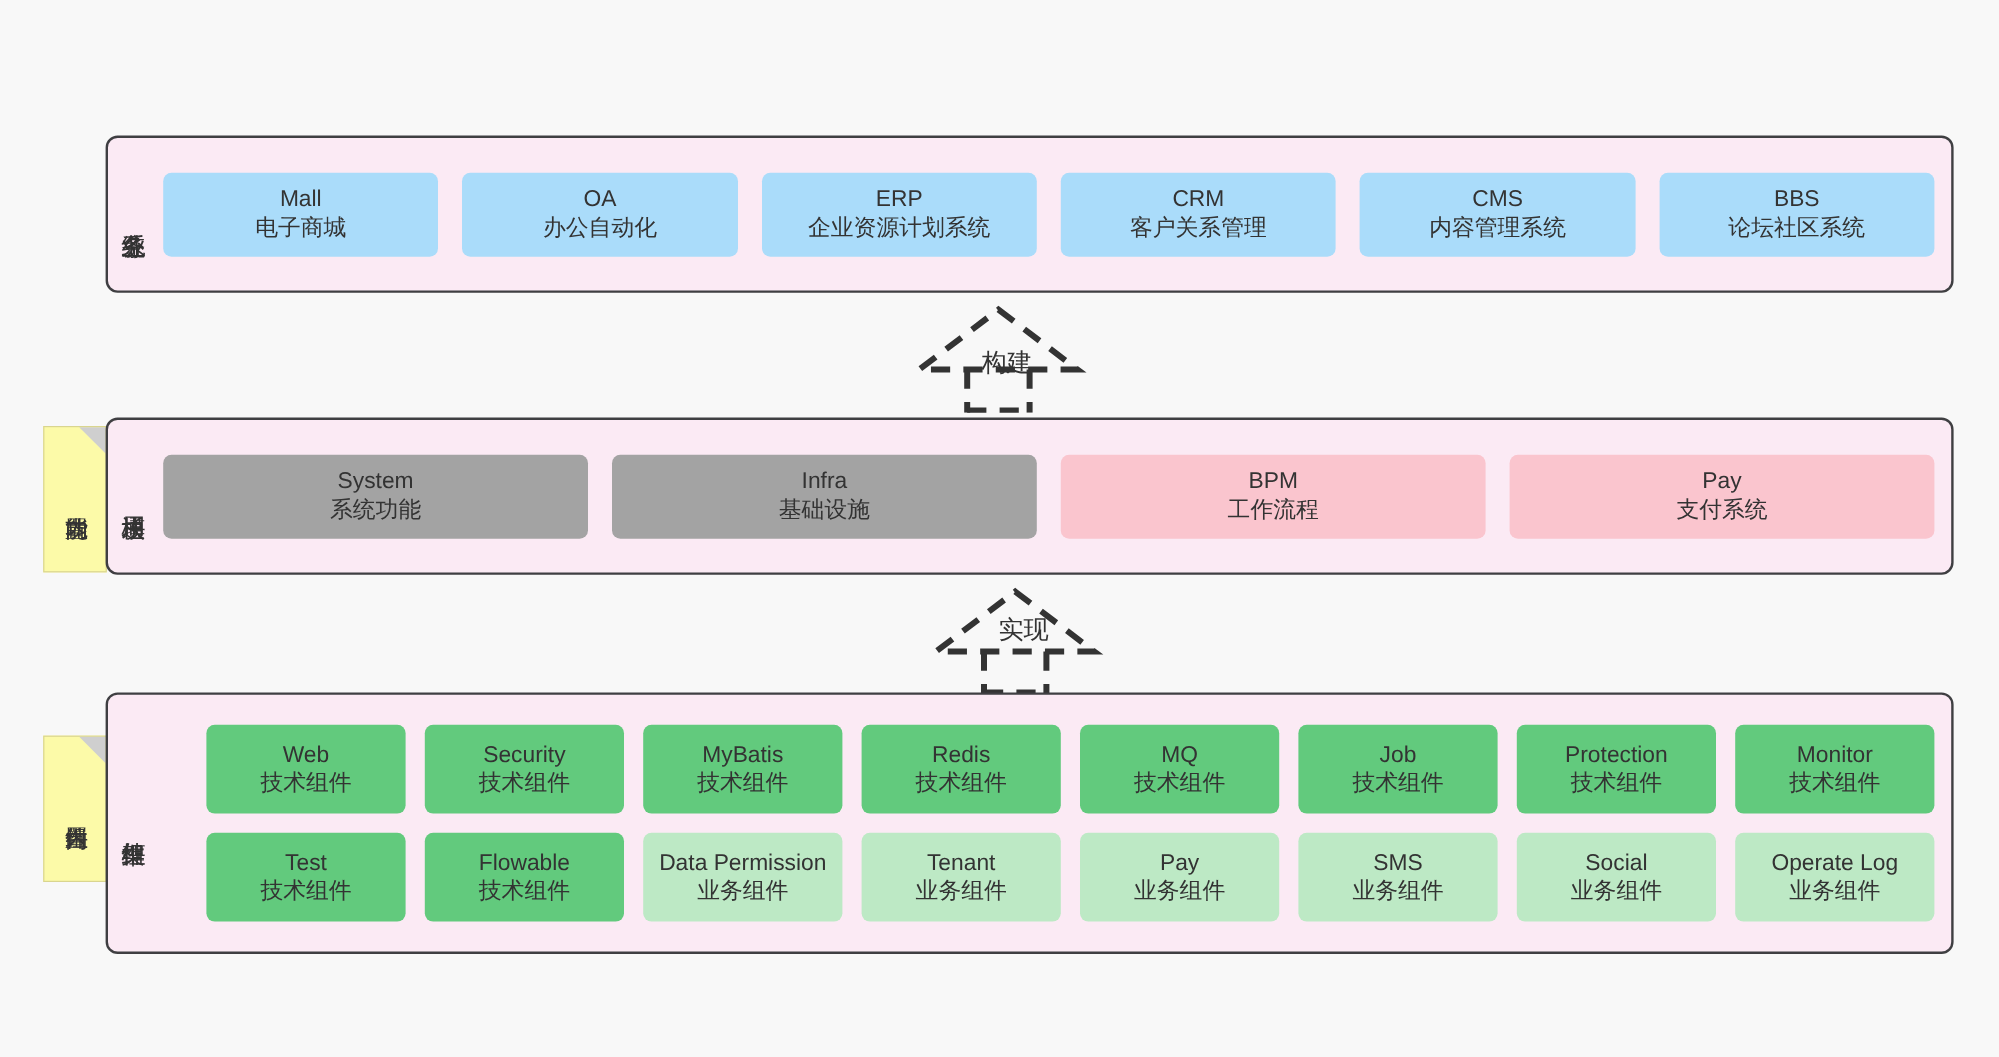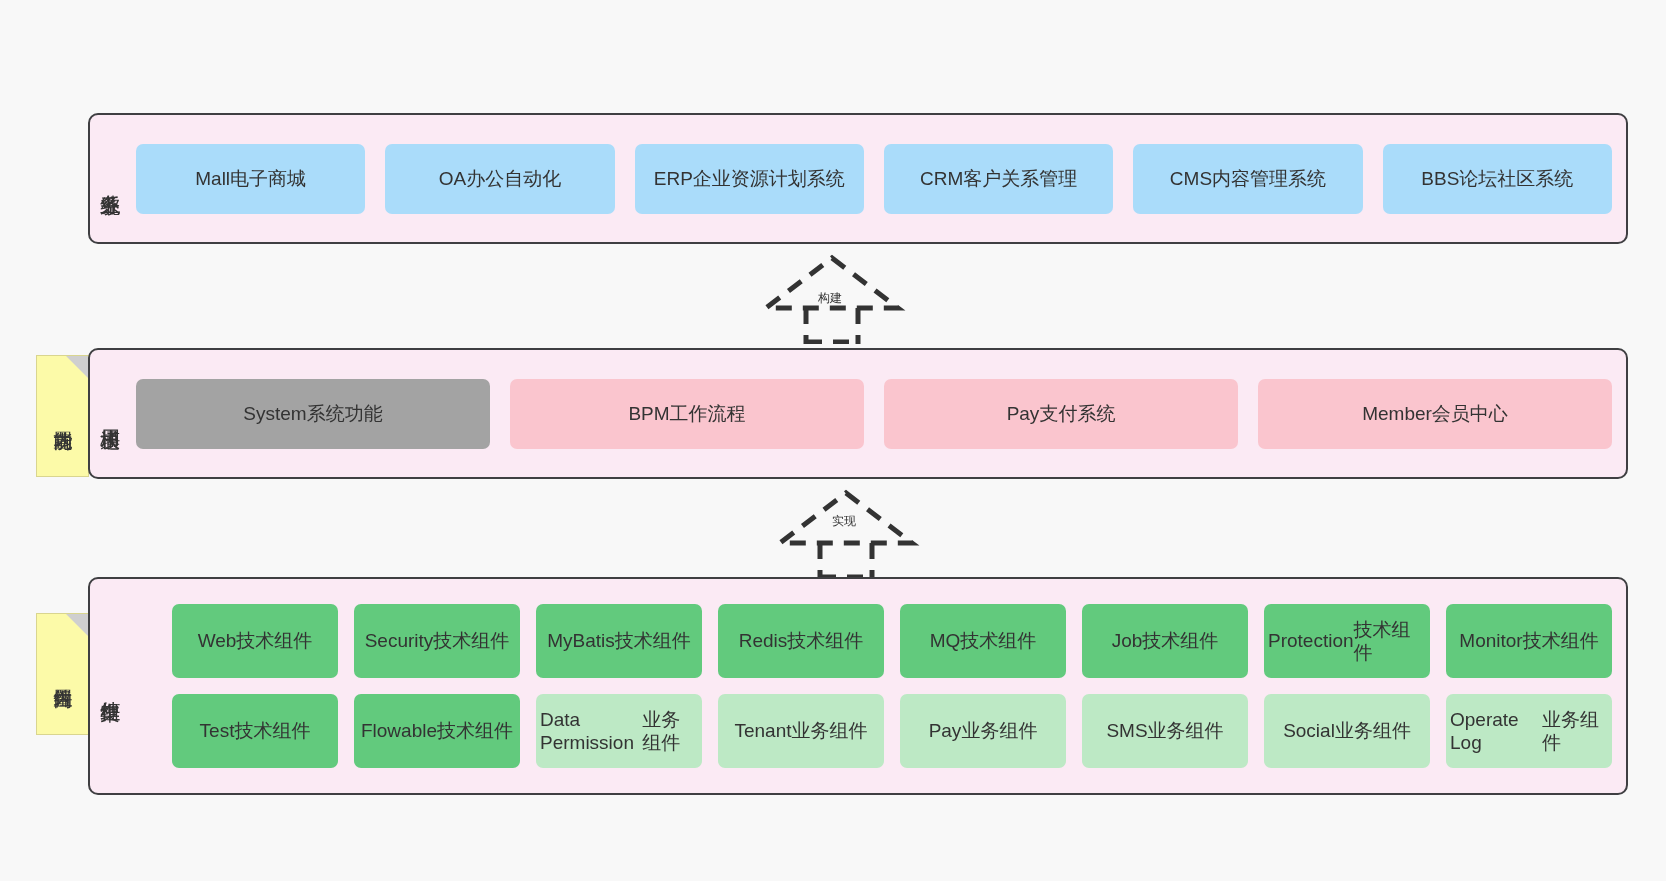--- a/index.html
+++ b/index.html
@@ -64,21 +64,21 @@
   }
   .row + .row {
     margin-top: 16px;
   }
 
   
   .card {
     flex: 1 1 0;
     border-radius: 7px;
     display: flex;
-    flex-direction: row;
+    flex-direction: column;
     align-items: center;
     justify-content: center;
     text-align: left;
     line-height: 1.22;
     font-size: 19px;
     color: #333333;
     padding: 6px 4px;
     box-sizing: border-box;
     user-select: none;
   }
@@ -134,21 +134,21 @@
     border-top: 22px solid #cfcfcf;
     border-left: 22px solid transparent;
   }
   #note-features  { left: 36px; top: 355px; height: 122px; }
   #note-components{ left: 36px; top: 613px; height: 122px; }
 
   
   .connector { position: absolute; }
   .connector .conn-label {
     position: absolute;
-    font-size: 12px;
+    font-size: 21px;
     line-height: 1;
     color: #333333;
     background: transparent;
     white-space: nowrap;
     user-select: none;
   }
   #conn-build   { left: 752px; top: 252px; width: 160px; height: 92px; }
   #conn-build .conn-label   { left: 66px; top: 40px; }
   #conn-impl    { left: 766px; top: 487px; width: 160px; height: 92px; }
   #conn-impl .conn-label    { left: 66px; top: 28px; }
@@ -206,31 +206,31 @@
   </div>
 
   <div class="layer" id="layer-modules">
     <div class="layer-title">通用模块</div>
     <div class="layer-body">
       <div class="row">
         <div class="card red">
           <span class="t-en">System</span>
           <span class="t-cn">系统功能</span>
         </div>
+        <div class="card red">
+          <span class="t-en">Infra</span>
+          <span class="t-cn">基础设施</span>
+        </div>
         <div class="card pink">
           <span class="t-en">BPM</span>
           <span class="t-cn">工作流程</span>
         </div>
         <div class="card pink">
           <span class="t-en">Pay</span>
           <span class="t-cn">支付系统</span>
-        </div>
-        <div class="card pink">
-          <span class="t-en">Member</span>
-          <span class="t-cn">会员中心</span>
         </div>
       </div>
     </div>
   </div>
 
   <div class="connector" id="conn-impl">
     <svg width="160" height="92" viewBox="0 0 160 92">
       <path d="M 80 6 L 146 56 L 14 56 Z" fill="none" stroke="#333333" stroke-width="5" stroke-dasharray="16 11" stroke-linecap="butt"></path>
       <path d="M 54 56 L 54 92" fill="none" stroke="#333333" stroke-width="5" stroke-dasharray="16 11"></path>
       <path d="M 106 56 L 106 92" fill="none" stroke="#333333" stroke-width="5" stroke-dasharray="16 11"></path>

